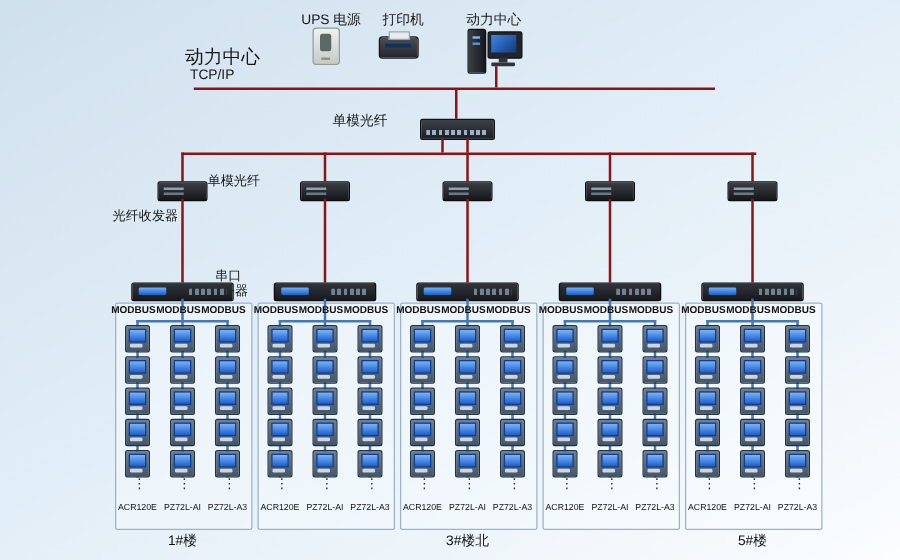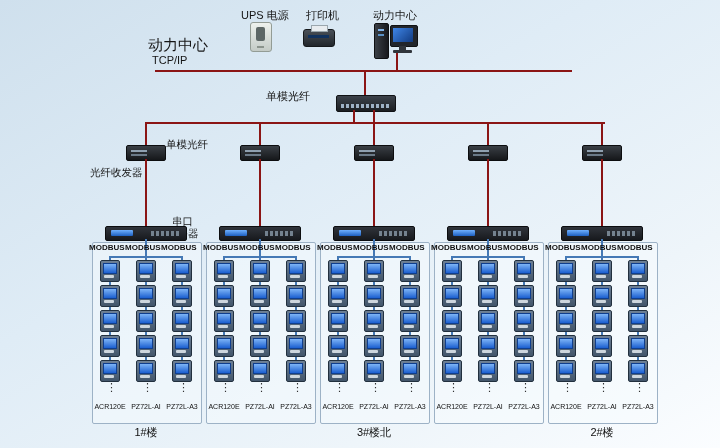--- a/index.html
+++ b/index.html
@@ -238,14 +238,14 @@
     <div class="model" style="left: 577px; top: 403px; width: 50px;">PZ72L-AI</div>
     <div class="line" style="left: 637px; top: 256px; width: 2px; height: 126px; background: rgb(69, 121, 181);"></div>
     <div class="modbus" style="left: 617px; top: 243px; width: 42px;">MODBUS</div>
     <div class="meter" style="left: 628px; top: 260px;"></div>
     <div class="meter" style="left: 628px; top: 285px;"></div>
     <div class="meter" style="left: 628px; top: 310px;"></div>
     <div class="meter" style="left: 628px; top: 335px;"></div>
     <div class="meter" style="left: 628px; top: 360px;"></div>
     <div class="dots" style="left: 634px; top: 381px;">⋮</div>
     <div class="model" style="left: 613px; top: 403px; width: 50px;">PZ72L-A3</div>
-    <div class="bldg" style="left: 548px; top: 425px; width: 108px;">2#楼</div>
+    <div class="bldg" style="left: 548px; top: 425px; width: 108px;">5#楼</div>
   </div>
 
 </body></html>

